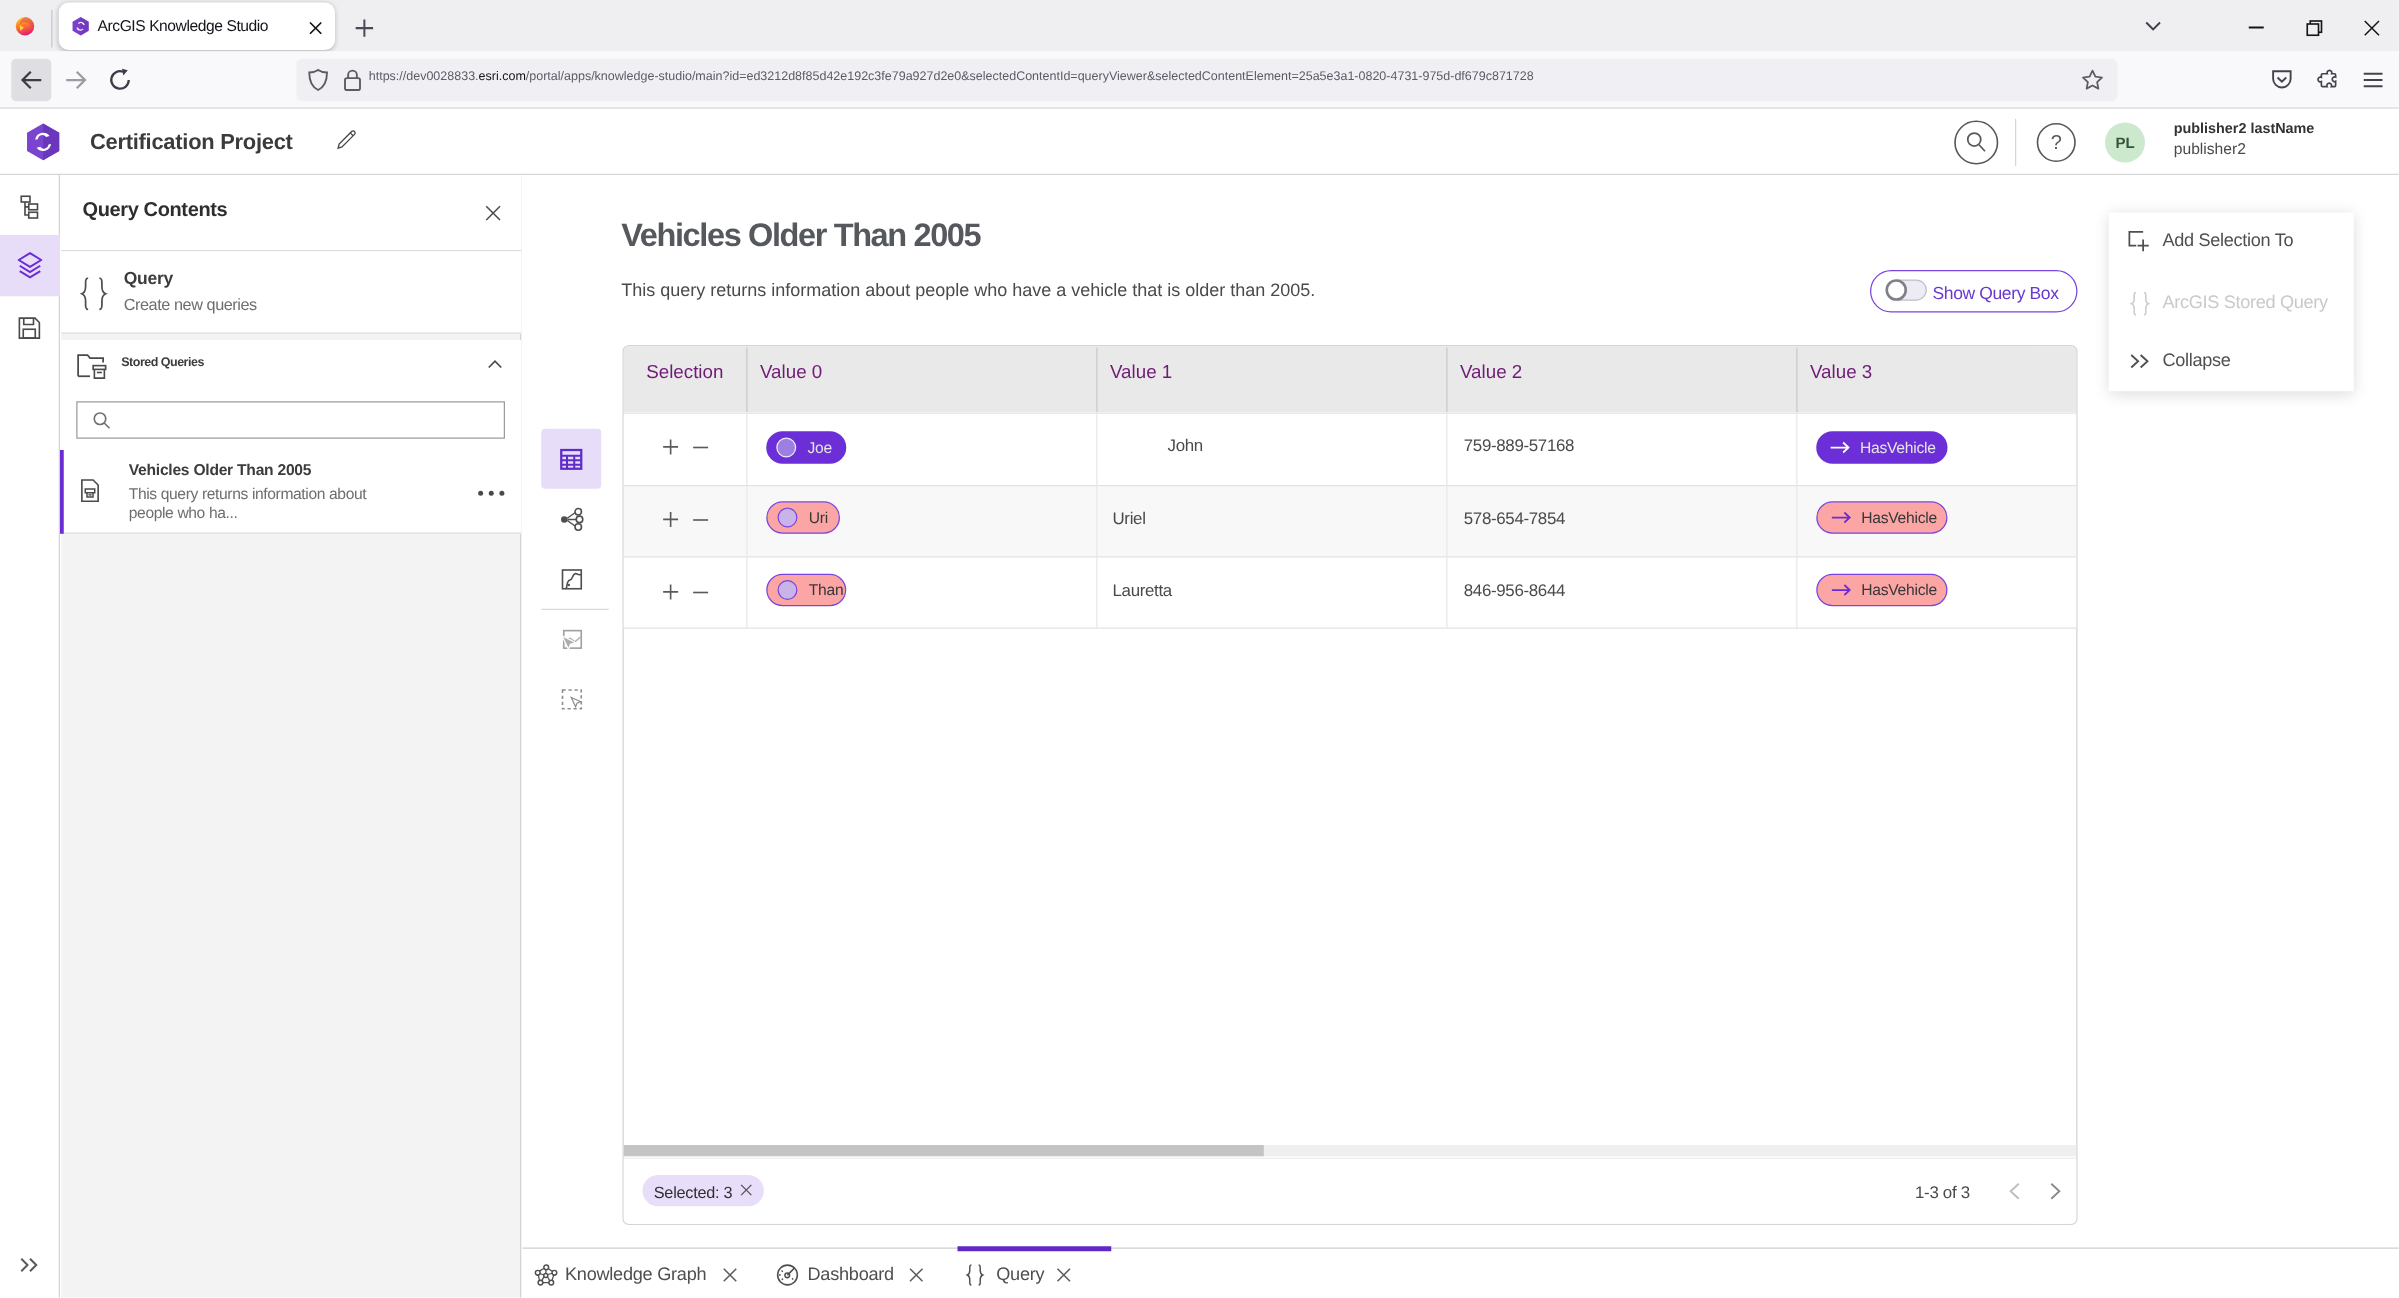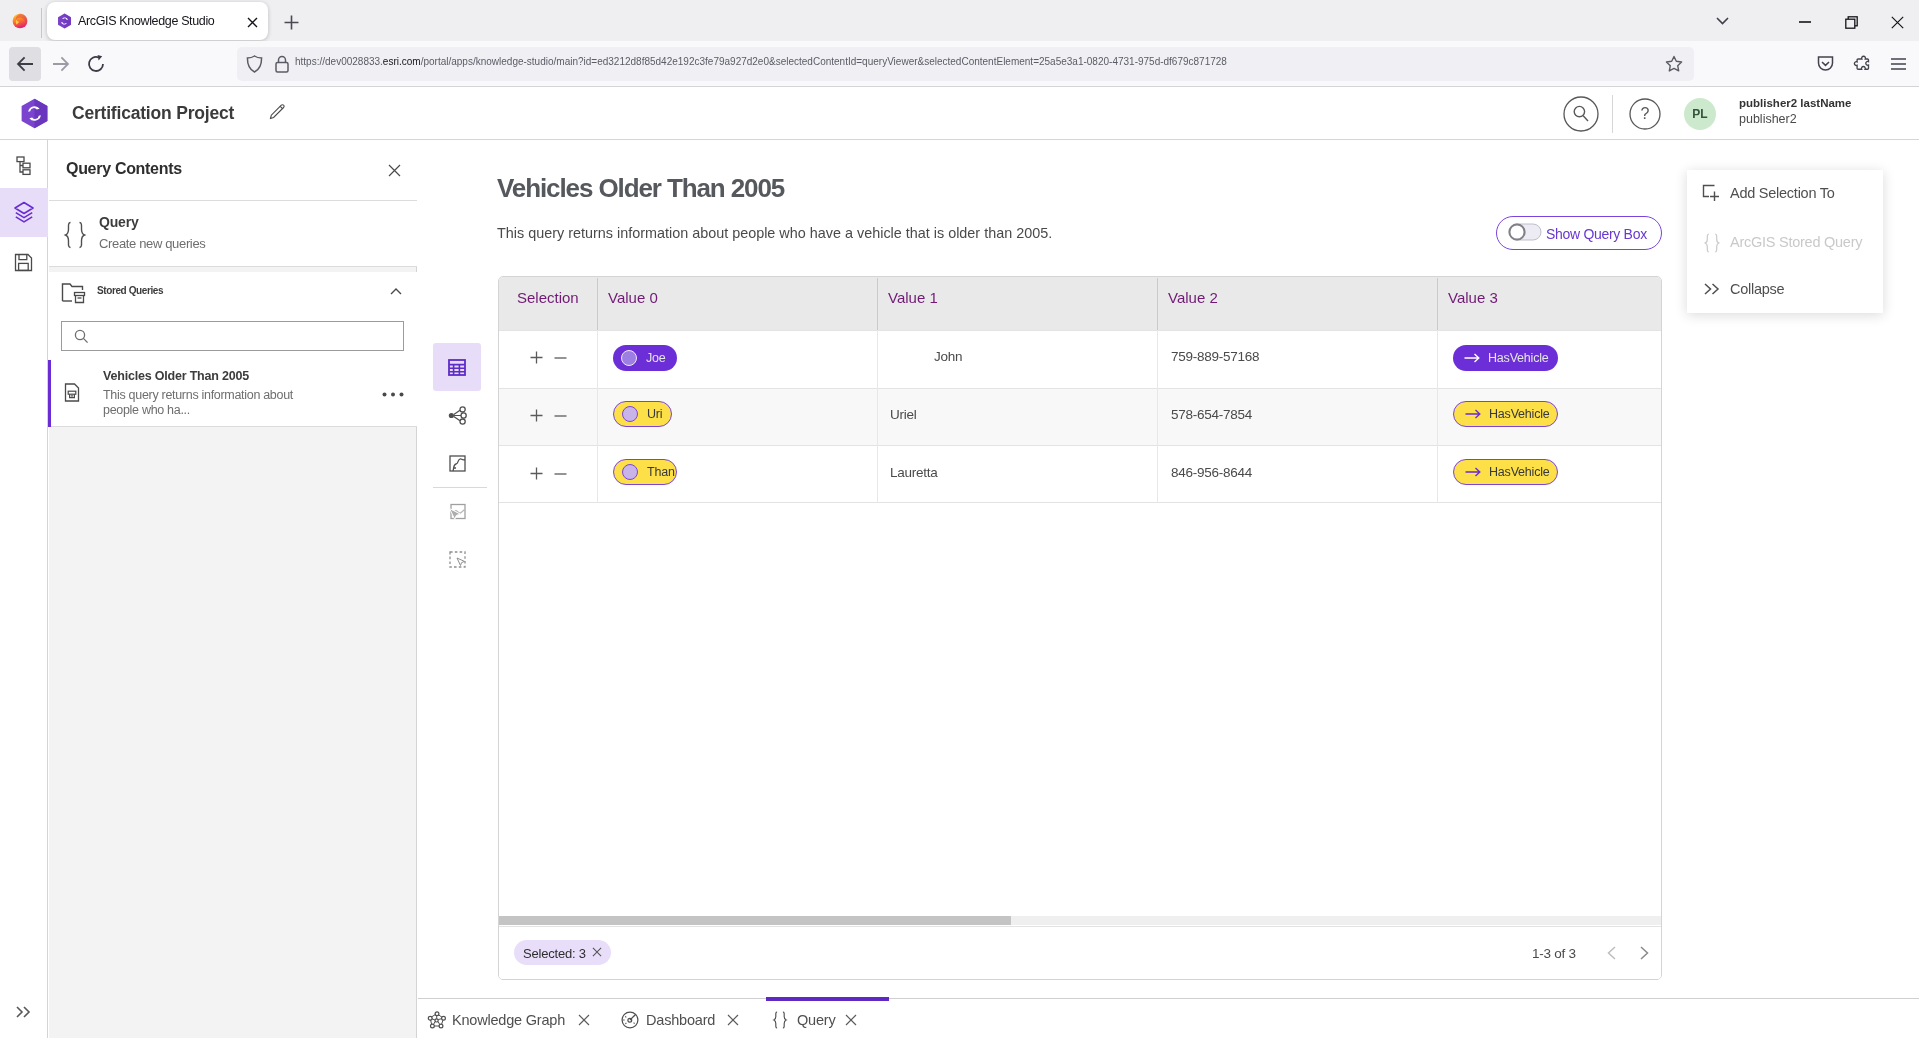--- a/index.html
+++ b/index.html
@@ -55,21 +55,21 @@
   .hv { position:absolute; top:278px; width:1px; height:52px; background:#cacaca; }
   .th { position:absolute; top:289px; font-size:15px; color:#701a75; }
   .row { position:absolute; left:499px; width:1162px; height:57.5px; border-top:1px solid #e3e3e3; }
   .cv { position:absolute; width:1px; background:#e8e8e8; }
   .celltxt { position:absolute; font-size:13.5px; letter-spacing:-0.25px; color:#4a4a4a; }
   
   .pill { position:absolute; height:26px; border-radius:13px; font-size:12.5px; letter-spacing:-0.2px; display:flex; align-items:center; }
   .pill .circ { width:16px; height:16px; border-radius:50%; margin-left:8px; }
   .solid { background:#6c2ed6; color:#e5e5e5; }
   .solid .circ { background:#9d7ee2; border:1.5px solid #efe9fb; }
-  .outline { background:#fde047; border:1.5px solid #7a45dd; color:#383838; }
+  .outline { background:#fca5a5; border:1.5px solid #7a45dd; color:#383838; }
   .outline .circ { background:#c9b4ea; border:1.5px solid #7a45dd; }
   
   #sbtrack { left:499px; top:916px; width:1162px; height:9px; background:#efefef; }
   #sbthumb { left:499px; top:916px; width:512px; height:9px; background:#c4c4c4; }
   #cfooter { left:499px; top:926px; width:1162px; height:53px; background:#fff; border-top:1px solid #e3e3e3; border-radius:0 0 4px 4px; }
   #chip { left:514px; top:940px; width:97px; height:25px; background:#e9defa; border-radius:13px; }
   .chiptxt { left:523px; top:946px; font-size:13px; letter-spacing:-0.2px; color:#2e2e2e; }
   .pagetxt { left:1532px; top:946px; font-size:13.5px; letter-spacing:-0.25px; color:#4a4a4a; }
   
   #btabs { left:418px; top:998px; width:1501px; height:40px; background:#fff; border-top:1px solid #cfcfcf; }

